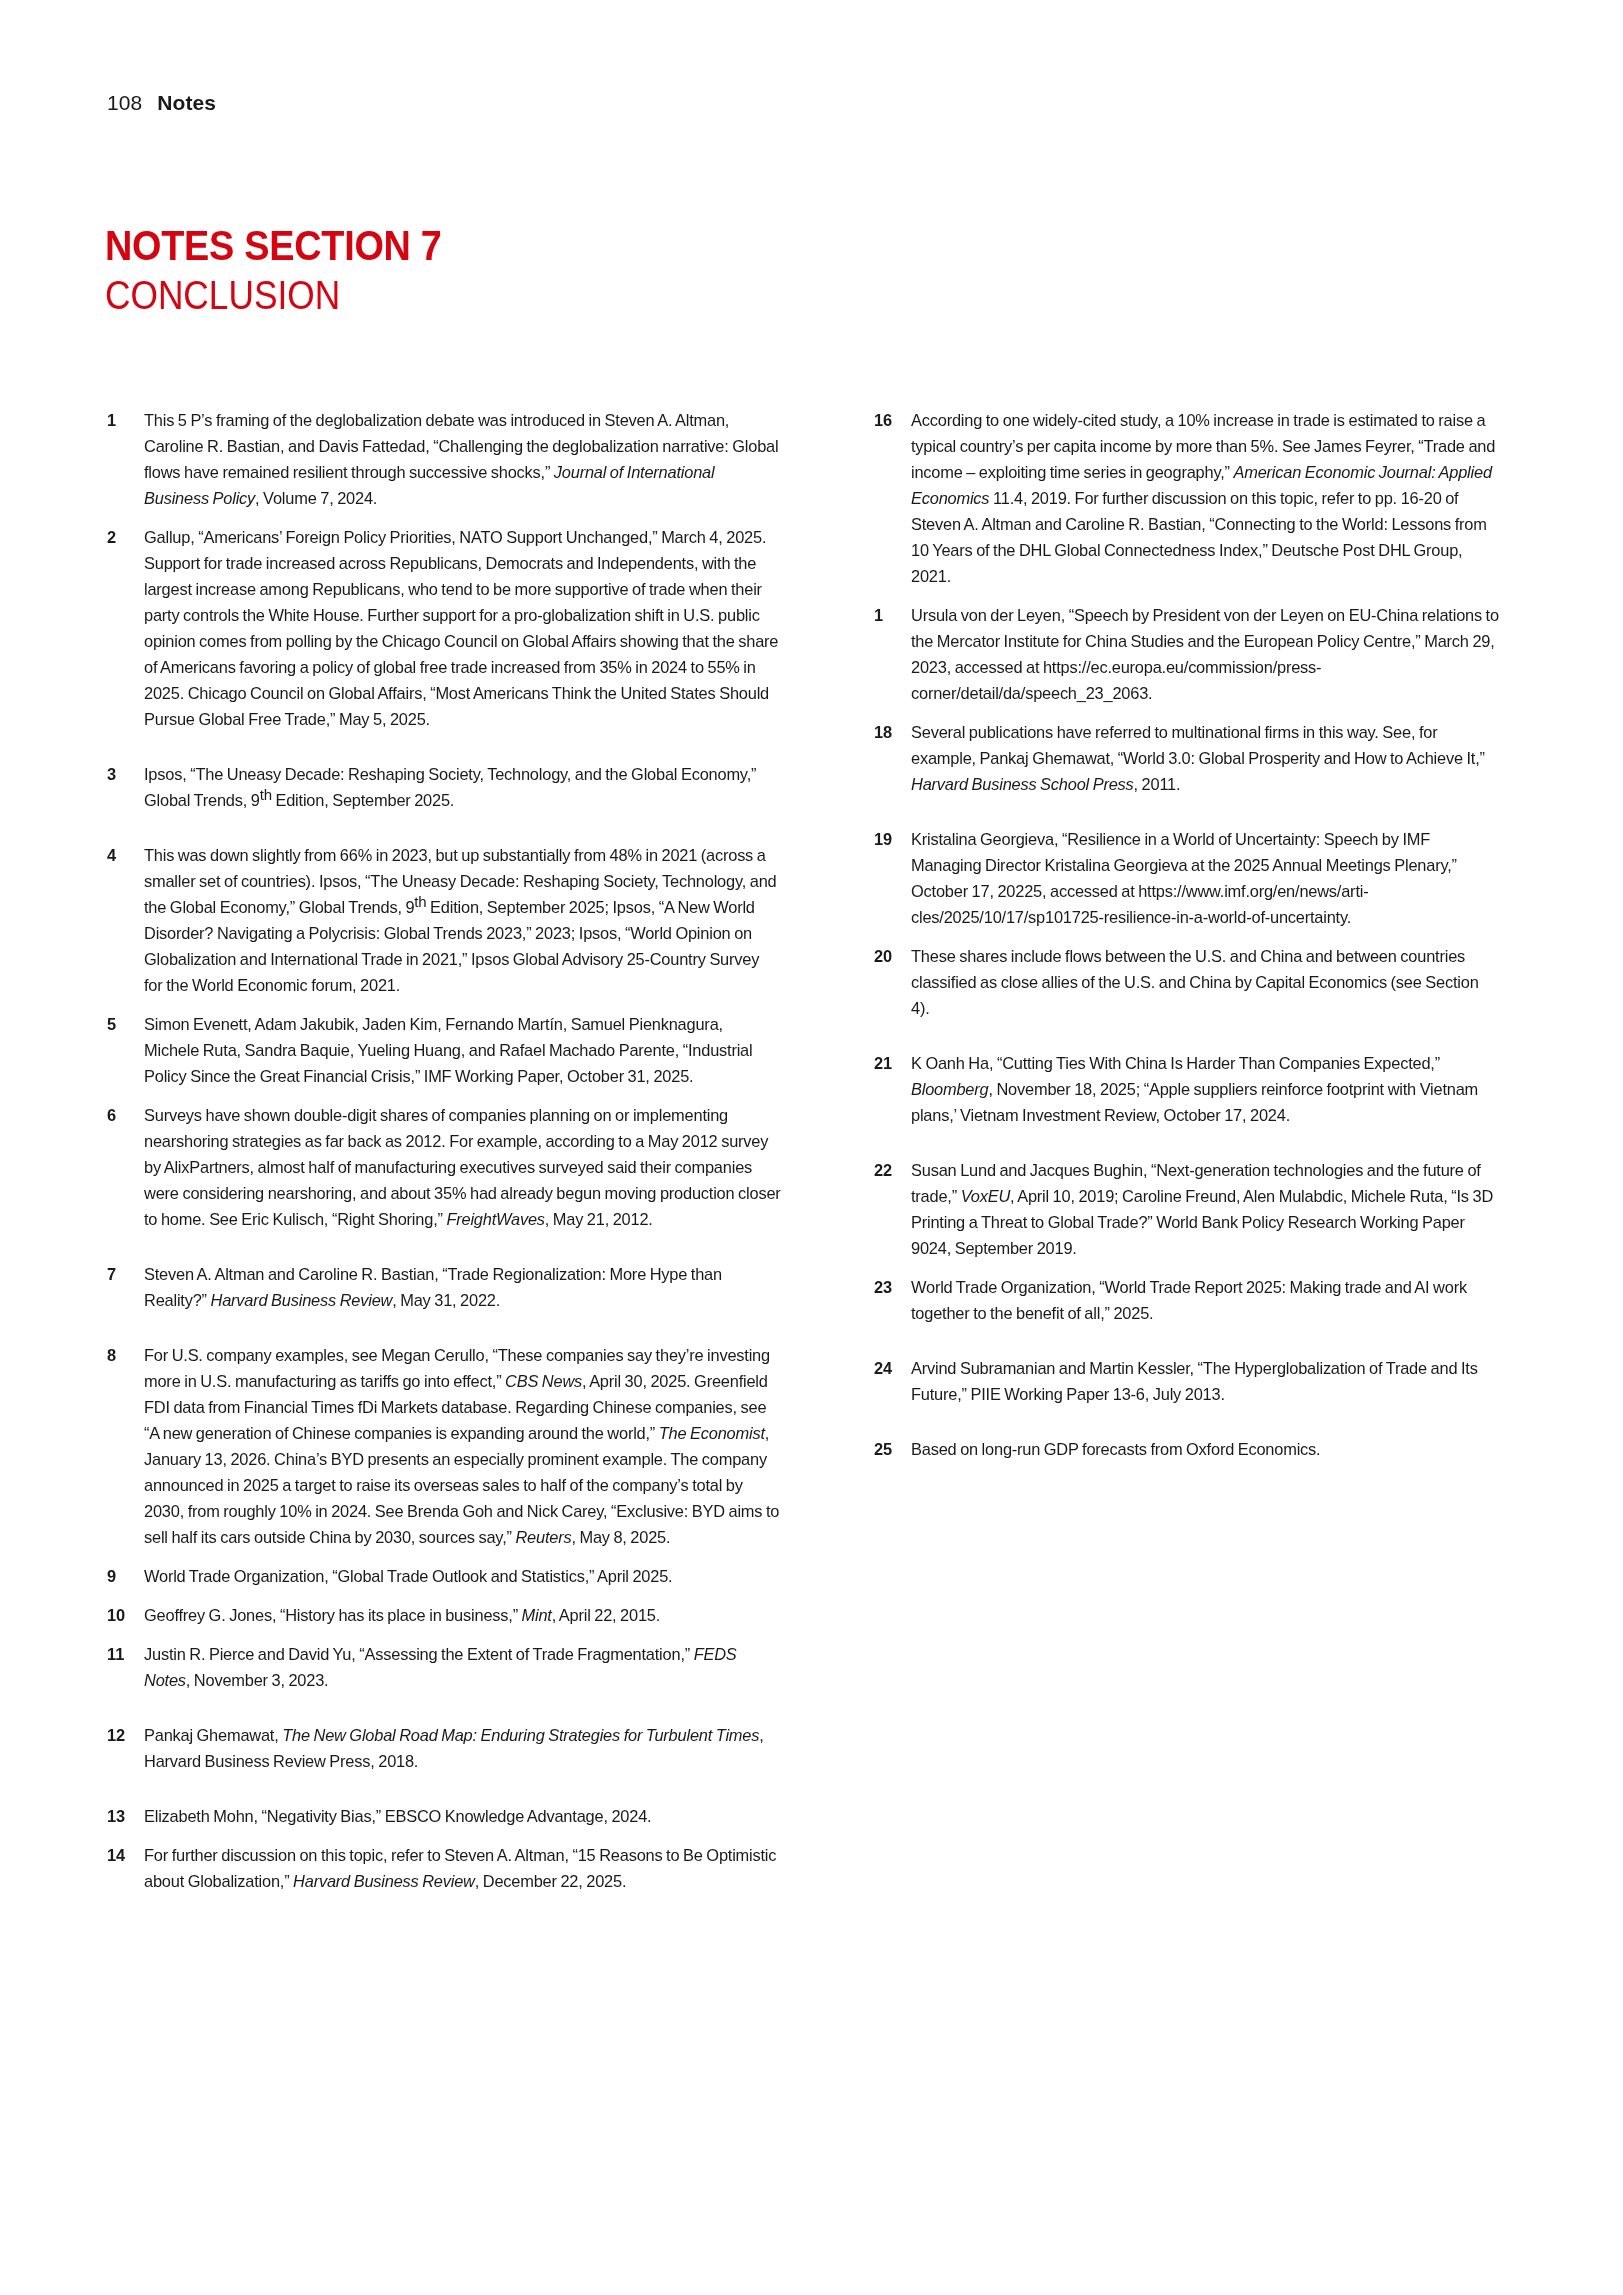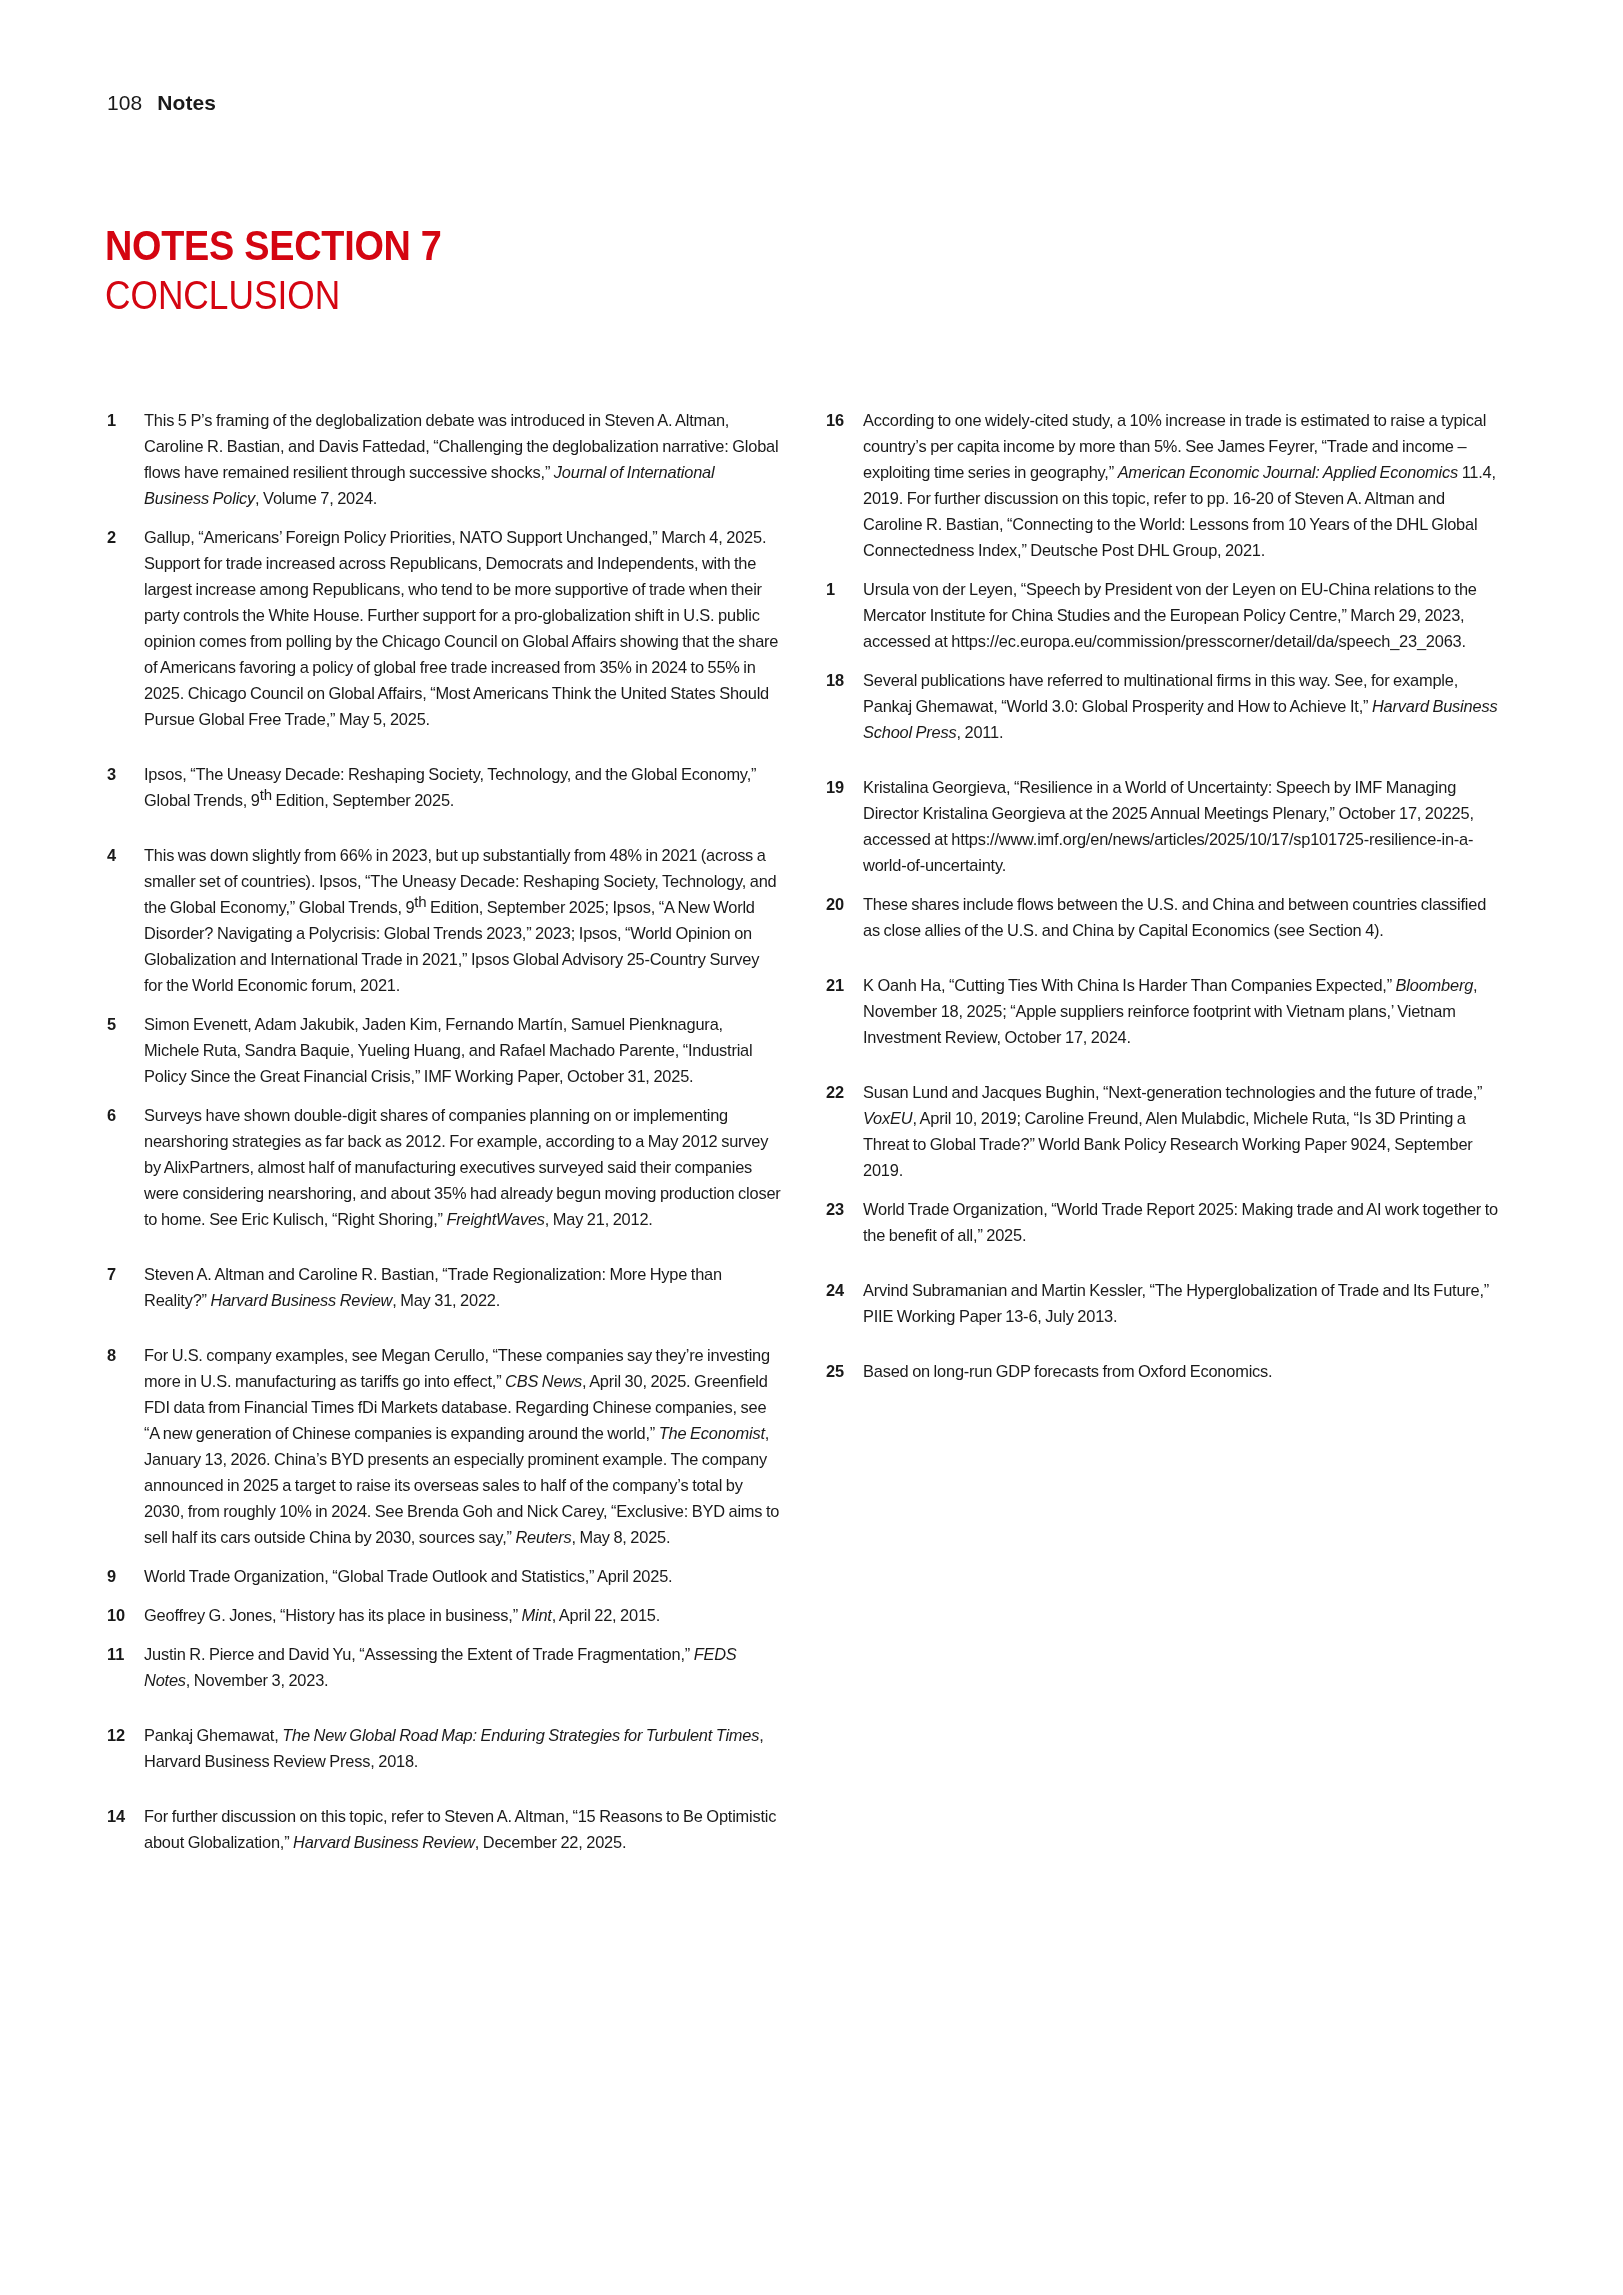--- a/index.html
+++ b/index.html
@@ -29,21 +29,21 @@
   .col { position: absolute; top: 407px; }
   .col.left { left: 107px; width: 674px; }
   .col.right { left: 826px; width: 674px; }
   .note {
     display: flex; align-items: flex-start;
     font-size: 16.4px; line-height: 26px; margin-bottom: 13px;
   }
   .note .num {
     flex: 0 0 auto; width: 37px; font-weight: bold; color: #1a1a1a;
   }
-  .col.right .note .num { width: 37px; }
+  .col.right .note .num { width: 37px; margin-left: 48px; }
   .note .txt {
     flex: 1 1 auto; letter-spacing: -0.2px; word-spacing: -0.7px;
   }
   .note .txt em { font-style: italic; }
   .note .txt sup { font-size: 15px; line-height: 0; vertical-align: super; }
   .gap-lg { margin-bottom: 29px; }
 </style>
 </head>
 <body>
 
@@ -99,20 +99,24 @@
       <span class="txt"><span>Geoffrey G. Jones, “History has its place in business,” </span><em>Mint</em><span>, April 22, 2015.</span></span>
     </div>
     <div class="note gap-lg">
       <span class="num">11</span>
       <span class="txt"><span>Justin R. Pierce and David Yu, “Assessing the Extent of Trade Fragmentation,” </span><em>FEDS Notes</em><span>, November 3, 2023.</span></span>
     </div>
     <div class="note gap-lg">
       <span class="num">12</span>
       <span class="txt"><span>Pankaj Ghemawat, </span><em>The New Global Road Map: Enduring Strategies for Turbu­lent Times</em><span>, Harvard Business Review Press, 2018.</span></span>
     </div>
+    <div class="note">
+      <span class="num">13</span>
+      <span class="txt"><span>Elizabeth Mohn, “Negativity Bias,” EBSCO Knowledge Advantage, 2024.</span></span>
+    </div>
     <div class="note gap-lg">
       <span class="num">14</span>
       <span class="txt"><span> For further discussion on this topic, refer to Steven A. Altman, “15 Reasons to Be Optimistic about Globalization,” </span><em>Harvard Business Review</em><span>, December 22, 2025.</span></span>
     </div>
   </div>
 <div class="col right">
     <div class="note">
       <span class="num">16</span>
       <span class="txt"><span>According to one widely-cited study, a 10% increase in trade is estimated to raise a typical country’s per capita income by more than 5%. See James Feyrer, “Trade and income – exploiting time series in geography,” </span><em>American Economic Journal: Applied Economics</em><span> 11.4, 2019. For further discussion on this topic, refer to pp. 16-20 of Steven A. Altman and Caroline R. Bastian, “Connecting to the World: Lessons from 10 Years of the DHL Global Connectedness Index,” Deutsche Post DHL Group, 2021.</span></span>
     </div>

